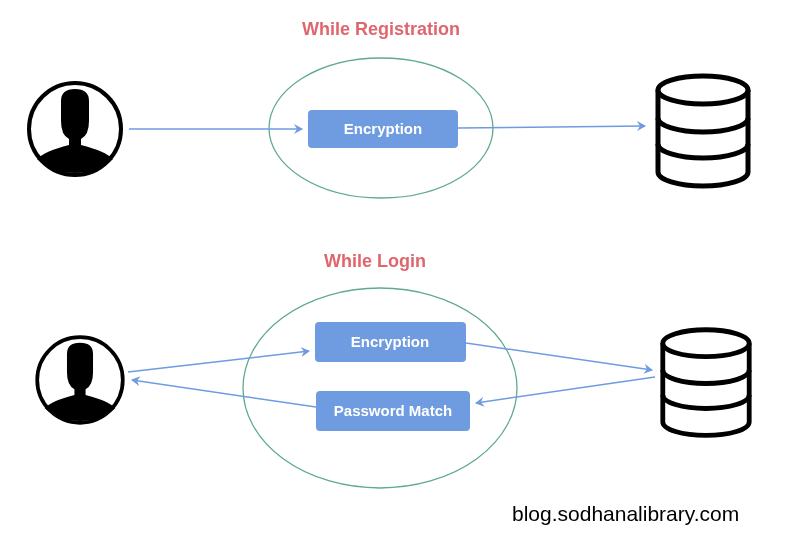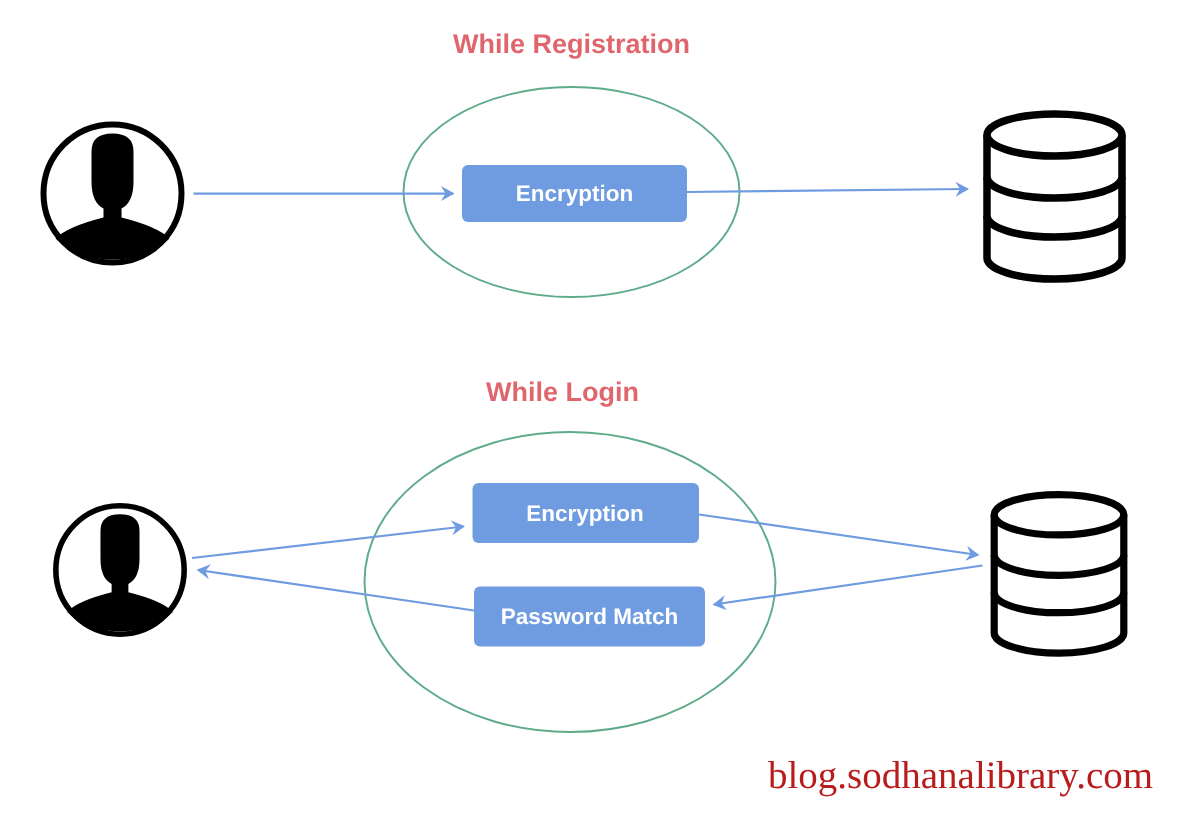--- a/index.html
+++ b/index.html
@@ -1,20 +1,20 @@
 <!DOCTYPE html>
 <html><head>
   <meta charset="utf-8">
   <style>
     html, body { margin: 0; padding: 0; background: #ffffff; }
     body { width: 789px; height: 544px; position: relative; overflow: hidden; font-family: "Liberation Sans", sans-serif; }
     svg { position: absolute; left: 0; top: 0; }
     .title { font-family: "Liberation Sans", sans-serif; font-weight: bold; font-size: 18px; fill: #e0666e; }
     .box-label { font-family: "Liberation Sans", sans-serif; font-weight: bold; font-size: 15px; fill: #ffffff; }
-    .watermark { position: absolute; left: 512px; top: 502px; font-family: Liberation Serif, serif; font-size: 26px; color: #b91c1c; }
+    .watermark { position: absolute; left: 512px; top: 502px; font-family: Liberation Sans, sans-serif; font-size: 21px; color: #000000; }
   </style>
 </head>
 <body>
 
 <svg width="789" height="544" viewBox="0 0 789 544">
   <defs>
     <marker id="arrowhead" markerWidth="10" markerHeight="10" refX="8" refY="5" orient="auto" markerUnits="userSpaceOnUse">
       <path d="M0,0 L9,5 L0,10 L3,5 Z" fill="#6f9be0"></path>
     </marker>
     <g id="user-glyph">

